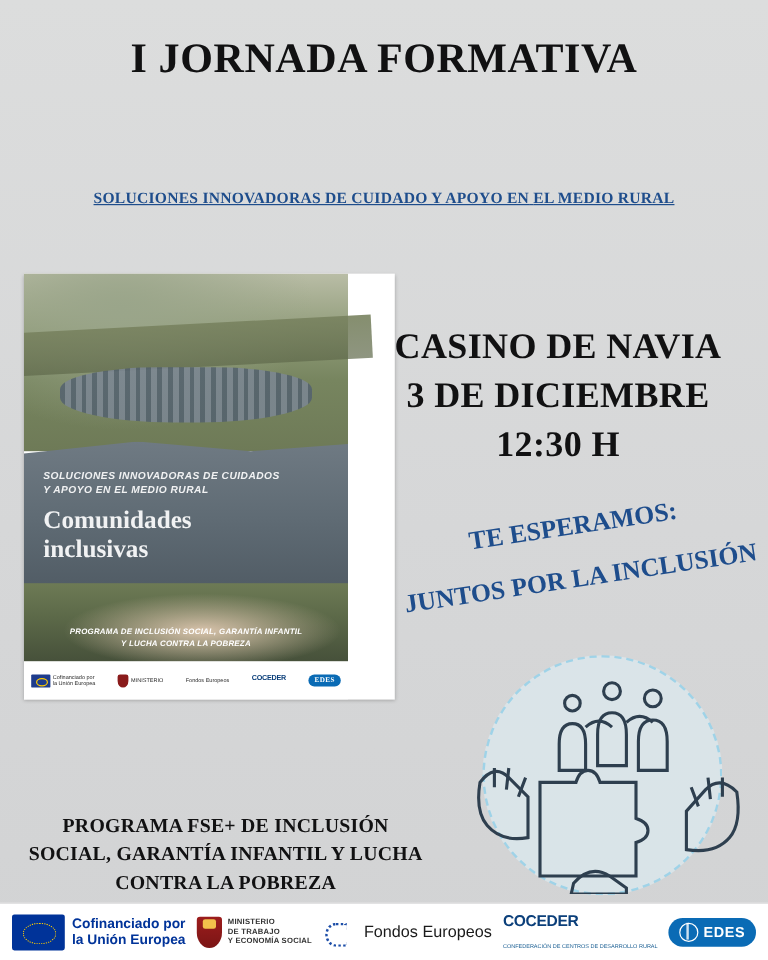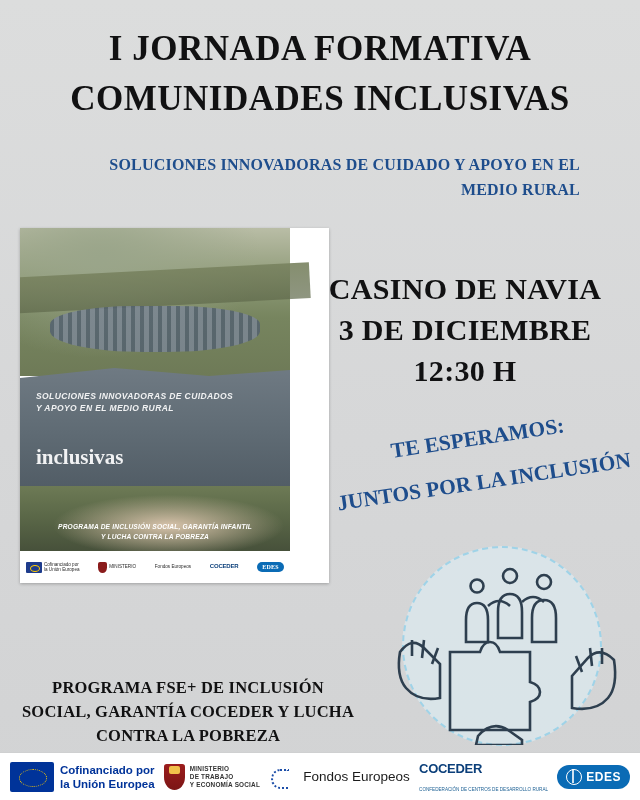--- a/index.html
+++ b/index.html
@@ -36,27 +36,28 @@
     letter-spacing: 0.5px;
   }
   .headline .l1 { display:block; }
   .headline .l2 { display:block; }
 
   .subhead {
     position: absolute;
     top: 152px;
     left: 60px;
     width: 520px;
-    text-align: right;
+    text-align: center;
     color: #1e4d8c;
     font-family: "Liberation Serif", serif;
     font-weight: bold;
-    font-size: 16px;
+    font-size: 13px;
     line-height: 25px;
     letter-spacing: 0.2px;
+    text-decoration: underline;
   }
 
   
   .cover {
     position: absolute;
     left: 20px;
     top: 228px;
     width: 309px;
     height: 355px;
     background: #ffffff;
@@ -285,38 +286,37 @@
   .f-edes-text { font-weight:bold; font-size:12px; letter-spacing:.5px; }
   .f-edes-sub { font-size:4.6px; line-height:6px; color:#1b5f93; max-width:64px; }
 </style>
 </head>
 <body>
 
 <div class="poster">
 
   <div class="headline">
     <span class="l1">I JORNADA FORMATIVA</span>
-    <span class="l2">COMUNIDADES INCLUSIVAS</span>
   </div>
 
   <div class="subhead">
     <span>SOLUCIONES INNOVADORAS DE CUIDADO Y APOYO EN</span>
     <span>EL MEDIO RURAL</span>
   </div>
 
   <div class="cover">
     <div class="cover-photo-top"></div>
     <div class="cover-band"></div>
     <div class="cover-band-text">
       <div class="cover-kicker">
         <span>SOLUCIONES INNOVADORAS DE CUIDADOS</span><br>
         <span>Y APOYO EN EL MEDIO RURAL</span>
       </div>
       <div class="cover-title">
-        <br>
+        <span>Comunidades</span><br>
         <span>inclusivas</span>
       </div>
     </div>
     <div class="cover-photo-bottom">
       
     </div>
     <div class="cover-footer-text">
       <span>PROGRAMA DE INCLUSIÓN SOCIAL, GARANTÍA INFANTIL</span><br>
       <span>Y LUCHA CONTRA LA POBREZA</span>
     </div>
@@ -381,21 +381,21 @@
       </g>
 
       <g fill="none" stroke="#2e3f4f" stroke-width="2.6">
         <path d="M86 196 q14 -16 30 -6 l14 10 l0 5 l-46 0 z"></path>
       </g>
     </svg>
   </div>
 
   <div class="program">
     <span>PROGRAMA FSE+ DE INCLUSIÓN</span><br>
-    <span>SOCIAL, GARANTÍA COCEDER Y LUCHA</span><br>
+    <span>SOCIAL, GARANTÍA INFANTIL Y LUCHA</span><br>
     <span>CONTRA LA POBREZA</span>
   </div>
 
   <div class="footer">
 
     <div class="f-item">
       <span class="eu-flag">
           <span class="stars"></span>
         </span>
       <span class="f-eu-text">

